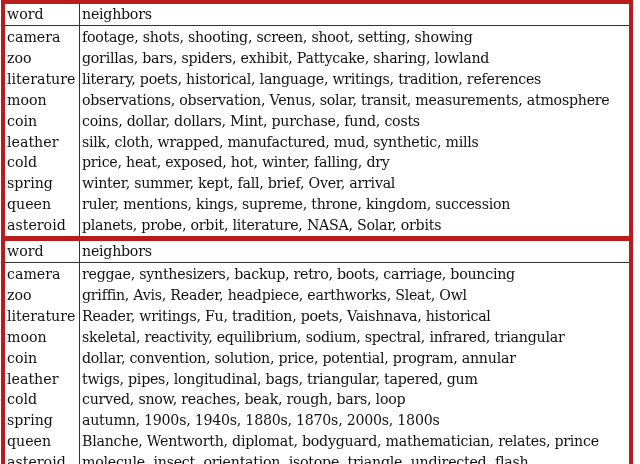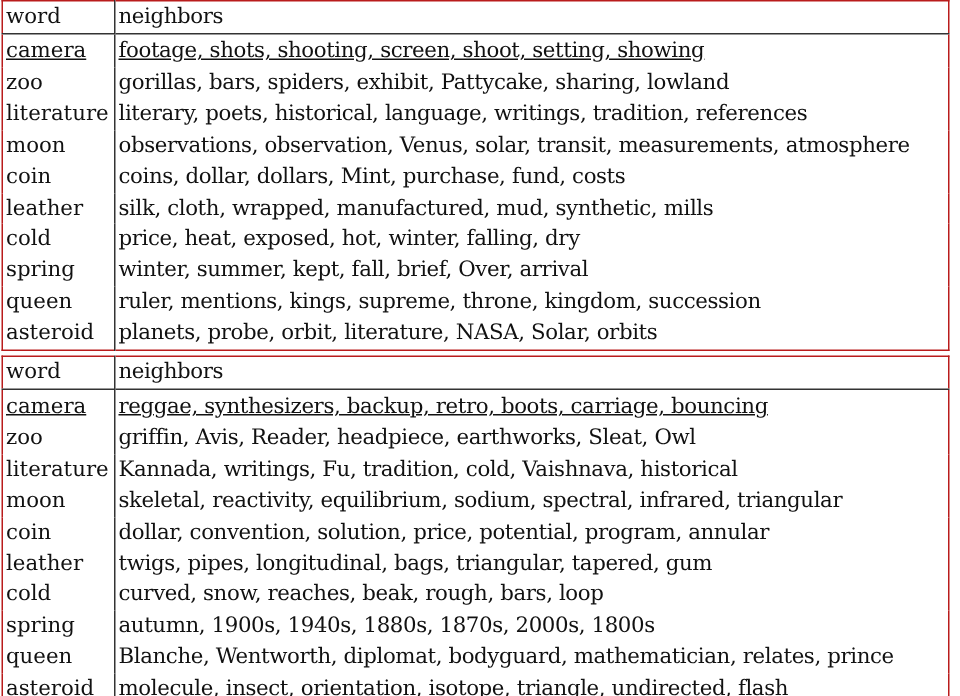--- a/index.html
+++ b/index.html
@@ -3,37 +3,37 @@
 <meta charset="utf-8">
 <style>
   html, body { margin: 0; padding: 0; background: #ffffff; }
   body {
     width: 640px; height: 464px; overflow: hidden; position: relative;
     font-family: "DejaVu Serif", "Liberation Serif", serif;
     color: #111;
   }
   .tbl {
     position: absolute; left: 1px; width: 632px;
-    border: 1px solid #b91c1c;
+    border: 4px solid #b91c1c;
     border-collapse: collapse;
     font-size: 14.2px;
     line-height: 20.9px;
   }
   .tbl td, .tbl th {
     padding: 0 0 0 2px;
     text-align: left; font-weight: normal;
     white-space: nowrap; vertical-align: middle;
   }
   .tbl th { height: 21px; }
   .tbl thead tr { border-bottom: 1.5px solid #333; }
   .tbl .wcol { width: 72px; border-right: 1px solid #333; }
   .tbl .ncol { letter-spacing: -0.25px; }
   #t1 { top: 0px; }
   #t2 { top: 237px; }
-  .tbl tbody tr:first-child td { padding-top: 1px; text-decoration: underline; }
+  .tbl tbody tr:first-child td { padding-top: 1px; }
 </style>
 </head>
 <body>
 
 <table class="tbl" id="t1">
   <thead>
     <tr>
       <th class="wcol">word</th>
       <th class="ncol">neighbors</th>
     </tr>
@@ -93,21 +93,21 @@
     <tr>
         <td class="wcol">camera</td>
         <td class="ncol">reggae, synthesizers, backup, retro, boots, carriage, bouncing</td>
       </tr>
     <tr>
         <td class="wcol">zoo</td>
         <td class="ncol">griffin, Avis, Reader, headpiece, earthworks, Sleat, Owl</td>
       </tr>
     <tr>
         <td class="wcol">literature</td>
-        <td class="ncol">Kannada, writings, Fu, tradition, cold, Vaishnava, historical</td>
+        <td class="ncol">Reader, writings, Fu, tradition, poets, Vaishnava, historical</td>
       </tr>
     <tr>
         <td class="wcol">moon</td>
         <td class="ncol">skeletal, reactivity, equilibrium, sodium, spectral, infrared, triangular</td>
       </tr>
     <tr>
         <td class="wcol">coin</td>
         <td class="ncol">dollar, convention, solution, price, potential, program, annular</td>
       </tr>
     <tr>

